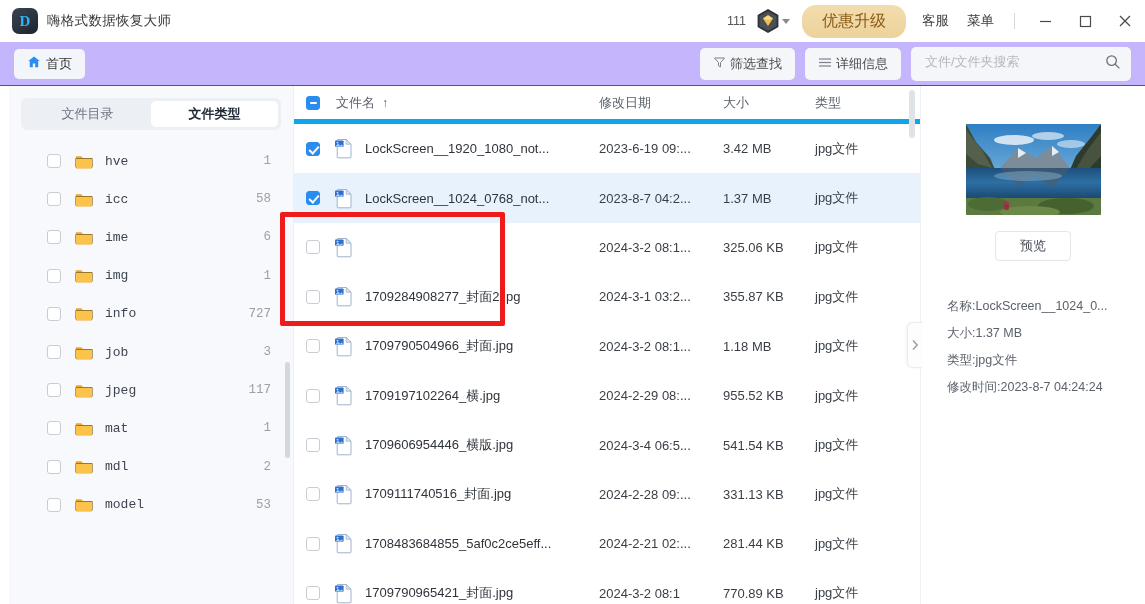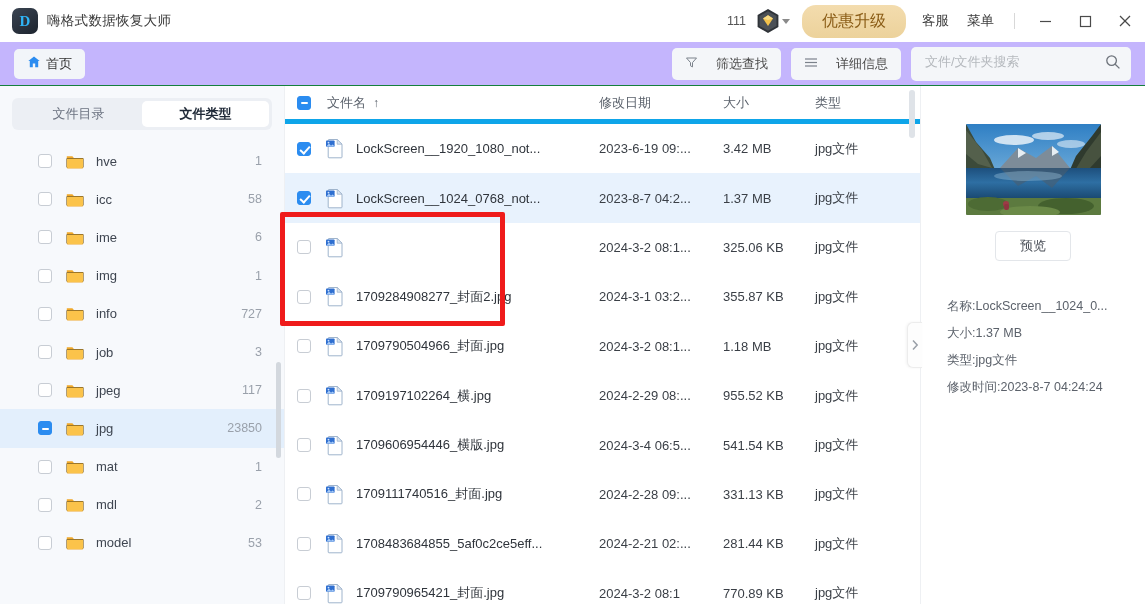--- a/index.html
+++ b/index.html
@@ -65,21 +65,21 @@
     background: #c4b5fd; padding: 0 14px 0 14px;
     border-bottom: 1px solid #15803d;
   }
   .home-tab {
     display: flex; align-items: center; gap: 5px;
     background: #f2f5f9; border-radius: 5px;
     padding: 6px 13px; font-size: 13px; color: #333; cursor: pointer;
   }
   .toolbar-right { margin-left: auto; display: flex; align-items: center; gap: 10px; }
   .tool-chip {
-    display: flex; align-items: center; gap: 18px;
+    display: flex; align-items: center; gap: 4px;
     background: #f4f6f9; border-radius: 5px;
     padding: 7px 13px; font-size: 13px; color: #4a4a4a; cursor: pointer;
   }
   .search-box {
     display: flex; align-items: flex-start;
     background: #f4f6f9; border-radius: 5px;
     padding: 7px 10px 7px 14px; width: 220px;
   }
   .search-box input {
     border: none; outline: none; background: transparent;
@@ -90,32 +90,33 @@
 
   
   .body-row { flex: 1; display: flex; min-height: 0; position: relative; }
 
   
   .sidebar {
     width: 284px; flex: 0 0 284px;
     background: #f7f9fc;
     display: flex; flex-direction: column;
     position: relative;
+    margin-left: 9px;
   }
   .side-tabs {
     margin: 12px 12px 8px 12px;
     background: #eceff4; border-radius: 6px;
     display: flex; padding: 3px; height: 32px;
   }
   .side-tab {
     flex: 1; display: flex; align-items: center; justify-content: center;
     font-size: 13px; color: #6b7280; border-radius: 5px; cursor: pointer;
   }
   .side-tab.active { background: #ffffff; color: #1f2937; font-weight: 600; }
-  .side-list { flex: 1; overflow: hidden; position: relative; padding-top: 4px; }
+  .side-list { flex: 1; overflow: hidden; position: relative; padding-top: 4px; font-family: Liberation Mono, monospace; }
   .side-item {
     height: 38.2px; display: flex; align-items: center;
     padding: 0 22px 0 38px; cursor: pointer; position: relative;
   }
   .side-item.selected { background: #e3effc; }
   .cb {
     width: 14px; height: 14px; border: 1px solid #c8cdd4;
     border-radius: 3px; background: #fff; flex: 0 0 14px;
     margin-right: 14px; position: relative;
   }
@@ -393,33 +394,20 @@
             <span class="folder-ico">
               <svg width="18" height="15" viewBox="0 0 18 15">
                 <path d="M0.8 2.2h5.6l1.5 1.7h9.3v9.6a1 1 0 0 1-1 1H1.8a1 1 0 0 1-1-1z" fill="#f0a82a"></path>
                 <path d="M0.8 4.6h16.4v8.5a1 1 0 0 1-1 1H1.8a1 1 0 0 1-1-1z" fill="#fbc council"></path>
                 <path d="M0.8 4.6h16.4v8.5a1 1 0 0 1-1 1H1.8a1 1 0 0 1-1-1z" fill="#fdc councl"></path>
                 <path d="M0.8 4.6h16.4v8.5a1 1 0 0 1-1 1H1.8a1 1 0 0 1-1-1z" fill="#fbc34a"></path>
               </svg>
             </span>
             <span class="side-name">jpeg</span>
             <span class="side-count">117</span>
-          </div>
-          <div class="side-item selected">
-            <span class="cb indeterminate"></span>
-            <span class="folder-ico">
-              <svg width="18" height="15" viewBox="0 0 18 15">
-                <path d="M0.8 2.2h5.6l1.5 1.7h9.3v9.6a1 1 0 0 1-1 1H1.8a1 1 0 0 1-1-1z" fill="#f0a82a"></path>
-                <path d="M0.8 4.6h16.4v8.5a1 1 0 0 1-1 1H1.8a1 1 0 0 1-1-1z" fill="#fbc council"></path>
-                <path d="M0.8 4.6h16.4v8.5a1 1 0 0 1-1 1H1.8a1 1 0 0 1-1-1z" fill="#fdc councl"></path>
-                <path d="M0.8 4.6h16.4v8.5a1 1 0 0 1-1 1H1.8a1 1 0 0 1-1-1z" fill="#fbc34a"></path>
-              </svg>
-            </span>
-            <span class="side-name">jpg</span>
-            <span class="side-count">23850</span>
           </div>
           <div class="side-item">
             <span class="cb"></span>
             <span class="folder-ico">
               <svg width="18" height="15" viewBox="0 0 18 15">
                 <path d="M0.8 2.2h5.6l1.5 1.7h9.3v9.6a1 1 0 0 1-1 1H1.8a1 1 0 0 1-1-1z" fill="#f0a82a"></path>
                 <path d="M0.8 4.6h16.4v8.5a1 1 0 0 1-1 1H1.8a1 1 0 0 1-1-1z" fill="#fbc council"></path>
                 <path d="M0.8 4.6h16.4v8.5a1 1 0 0 1-1 1H1.8a1 1 0 0 1-1-1z" fill="#fdc councl"></path>
                 <path d="M0.8 4.6h16.4v8.5a1 1 0 0 1-1 1H1.8a1 1 0 0 1-1-1z" fill="#fbc34a"></path>
               </svg>

